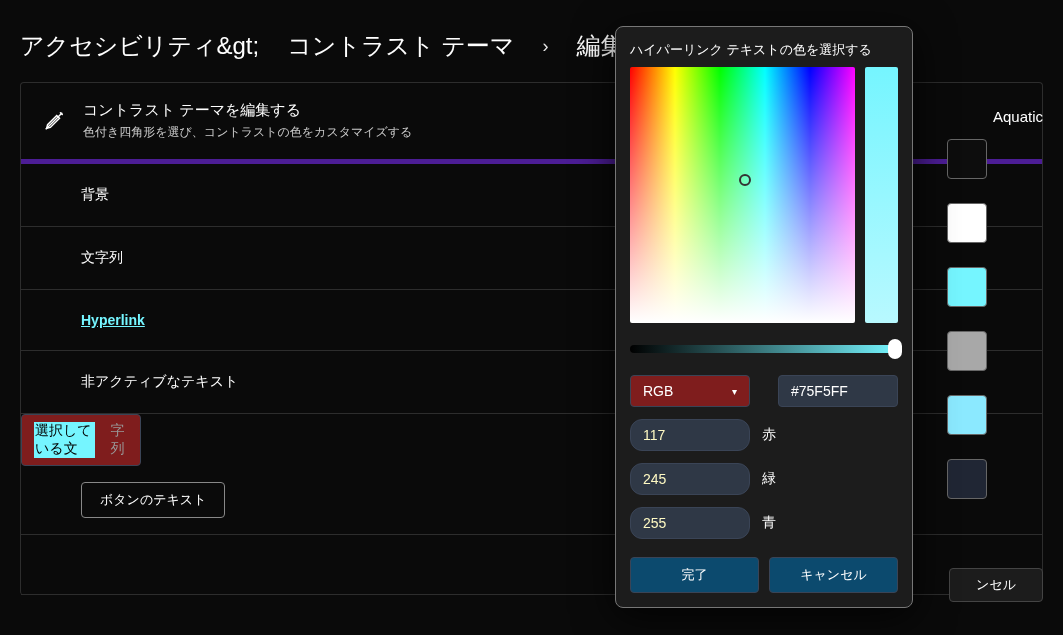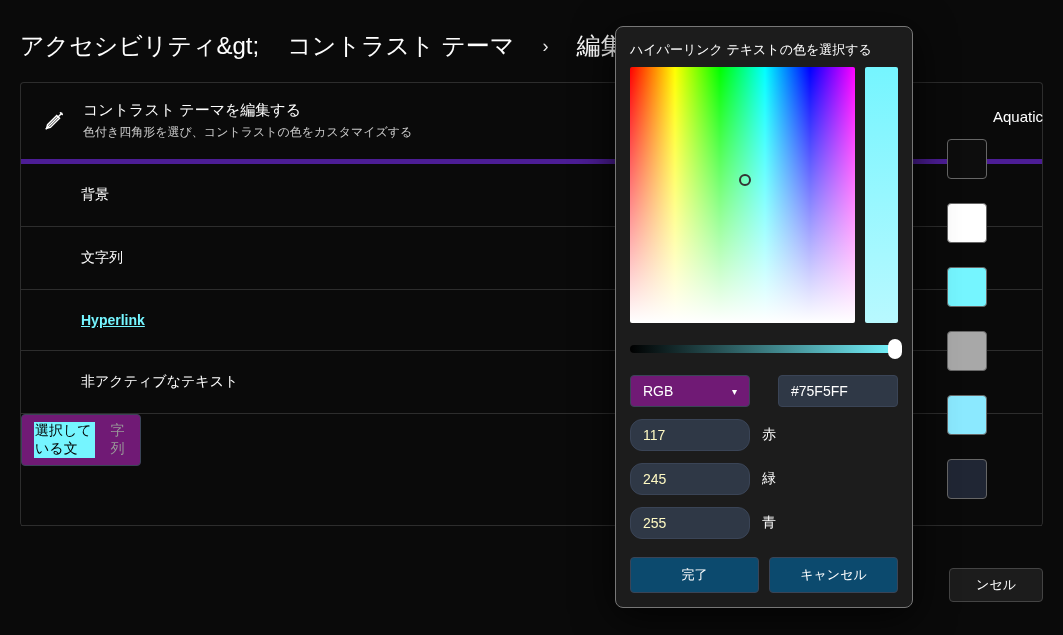--- a/index.html
+++ b/index.html
@@ -23,21 +23,21 @@
 .row.last{height:60px}
 .picker{position:absolute;top:26px;left:615px;width:298px;border:1px solid #777;border-radius:8px;background:#1c1c1c;padding:14px;box-shadow:0 8px 40px rgba(0,0,0,.8)}
 .picker-title{font-size:13px;margin-bottom:8px}
 .picker-area{display:flex;gap:10px}
 .sv{position:relative;width:256px;height:256px;background:linear-gradient(to top,#fff,rgba(255,255,255,0)),linear-gradient(to right,red,#ff0,#0f0,#0ff,#00f,#f0f);border-radius:2px}
 .sv .cursor{position:absolute;width:12px;height:12px;border:2px solid #333;border-radius:50%;transform:translate(-50%,-50%)}
 .hue-prev{width:38px;height:256px;border-radius:2px}
 .val-slider{position:relative;margin-top:22px;height:8px;border-radius:4px}
 .val-slider .thumb{position:absolute;right:-4px;top:-6px;width:14px;height:20px;background:#fff;border-radius:7px}
 .fields{display:flex;gap:18px;margin-top:22px}
-.sel{display:flex;align-items:center;gap:15px;background:#701a75;border:1px solid #3a4456;border-radius:4px;padding:7px 12px;width:120px;justify-content:space-between}
+.sel{display:flex;align-items:center;gap:15px;background:#7f1d1d;border:1px solid #3a4456;border-radius:4px;padding:7px 12px;width:120px;justify-content:space-between}
 .sel .chev{font-size:10px}
 .hex{background:#2f3846;border:1px solid #3a4456;border-radius:4px;padding:7px 12px;width:120px;margin-left:auto}
 .numrow{display:flex;align-items:center;gap:12px;margin-top:12px}
 .numrow input{width:120px;background:#2f3846;border:1px solid #3a4456;border-radius:12px;padding:7px 12px;color:#fef9c3;font-size:14px}
 .numrow label{font-size:14px}
 .actions{display:flex;gap:10px;margin-top:18px}
 .actions button{flex:1;background:#0c4a6e;border:1px solid #3a4456;color:#fff;border-radius:4px;padding:8px 4px;font-size:13px}
 .side-actions{position:absolute;right:20px;top:568px;display:flex;gap:10px}
 .side-actions .ghost{background:#1c1c1c;border:1px solid #444;color:#fff;border-radius:4px;padding:7px 26px;font-size:13px}
 </style>
@@ -68,20 +68,23 @@
   </div>
   <div class="row">背景</div>
   <div class="row">文字列</div>
   <div class="row link">
       <a>Hyperlink</a>
     </div>
   <div class="row">非アクティブなテキスト</div>
   <div class="row sel">
     <span>選択している文</span>
       <span class="tail">字列</span>
+  </div>
+  <div class="row btn">
+    <button>ボタンのテキスト</button>
   </div>
   <div class="row last"></div>
 </div>
 
 <div class="preview-slot">
   <div class="preview-label">Aquatic</div>
   <div id="swatches">
       <div class="swatch" style="background: rgb(13, 13, 13);"></div>
       <div class="swatch" style="background: rgb(255, 255, 255);"></div>
       <div class="swatch" style="background: rgb(117, 245, 255);"></div>

